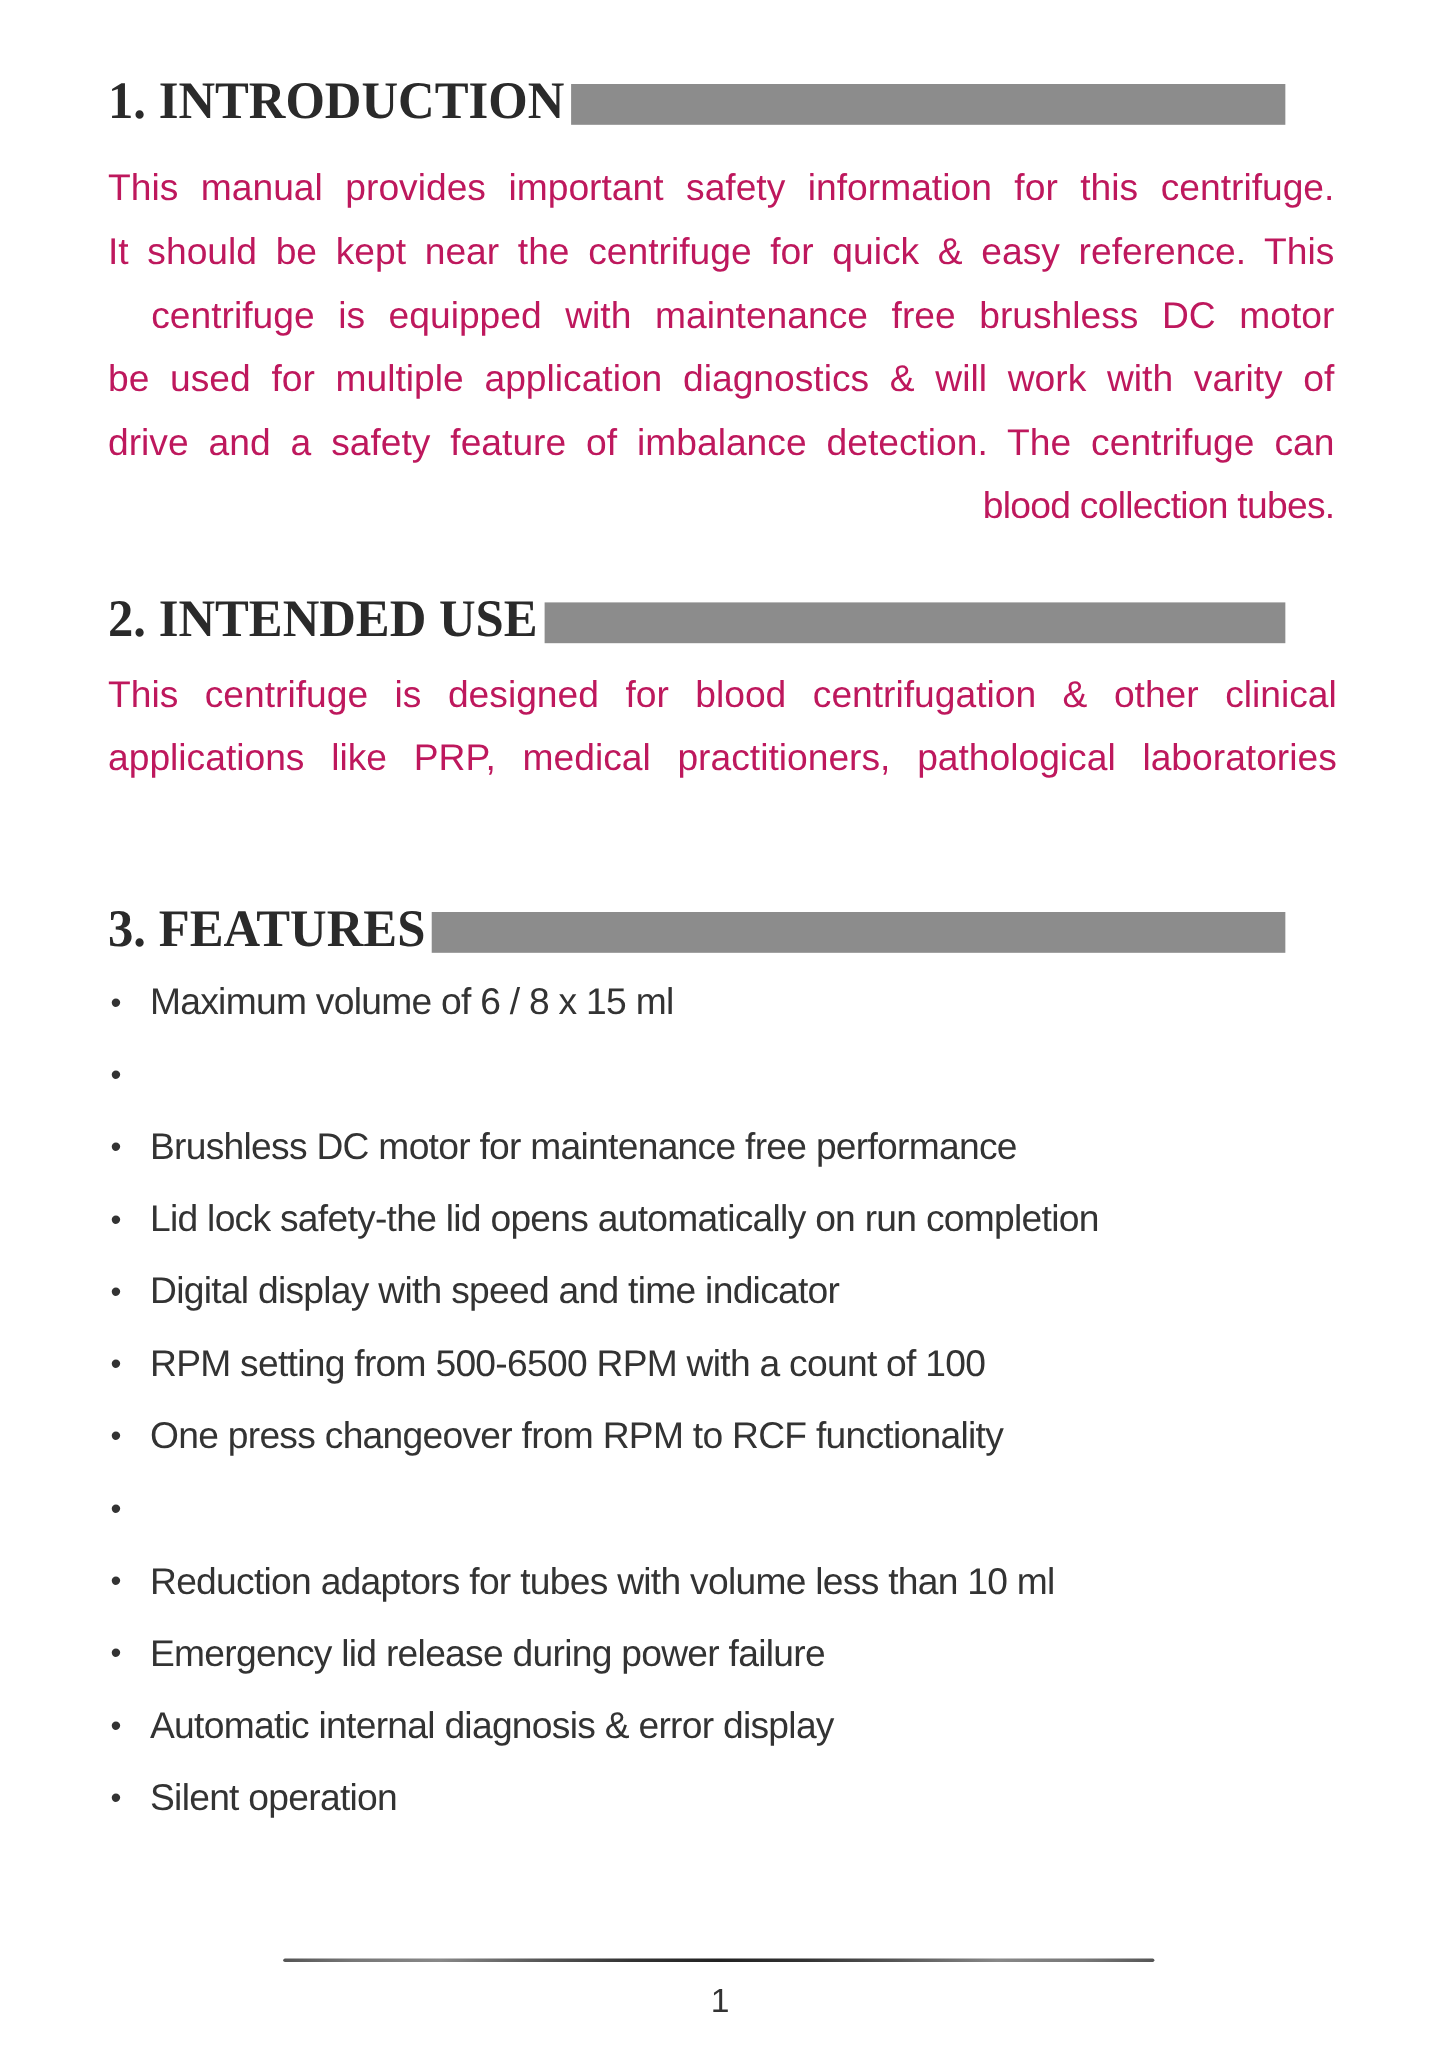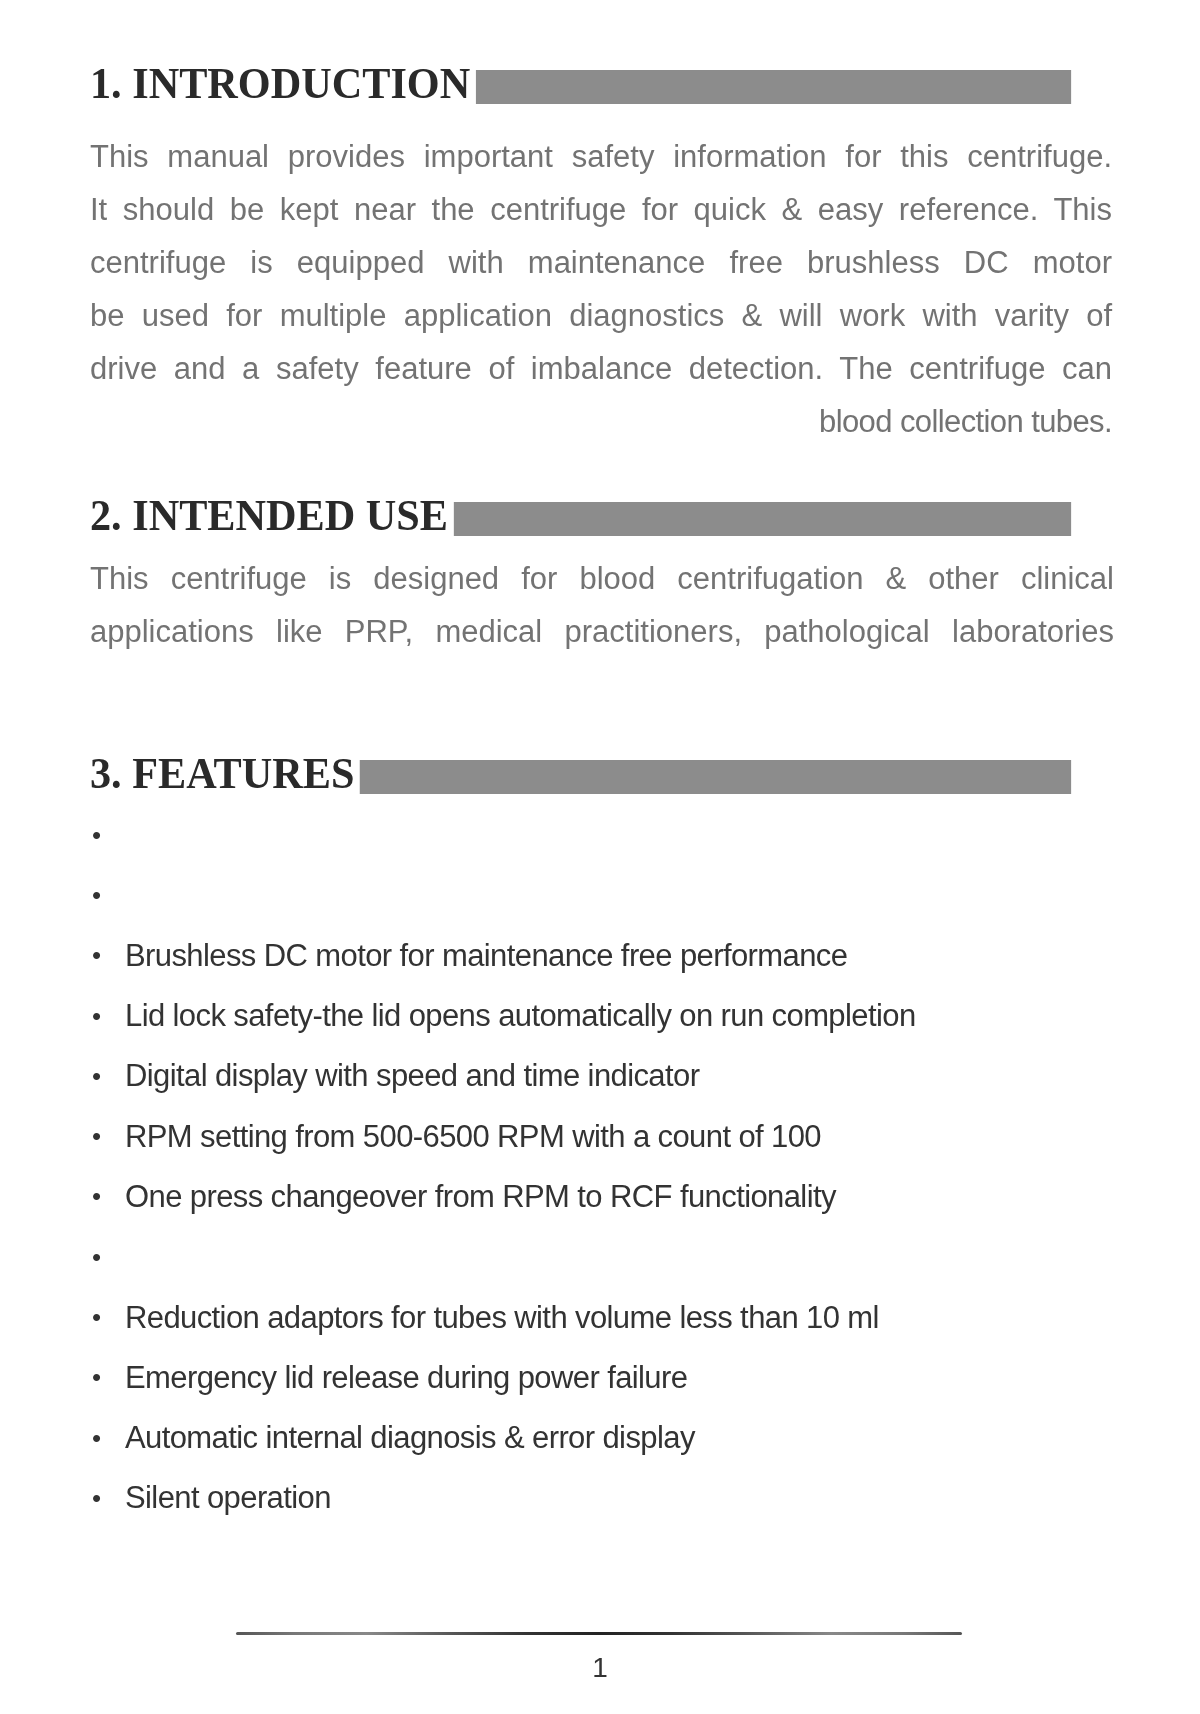--- a/index.html
+++ b/index.html
@@ -40,21 +40,21 @@
       height: 34px;
       background: #8c8c8c;
       margin-left: 6px;
       margin-bottom: 2px;
     }
     .para {
       font-family: "Liberation Sans", "DejaVu Sans", sans-serif;
       font-size: 31px;
       line-height: 53px;
       text-align: justify;
-      color: #737373;
+      color: #be185d;
       margin: 0;
     }
     .para .last-line {
       text-align: right;
     }
     #intro-heading { position: absolute; top: 62px; left: 0; width: 1022px; }
     #intro-para { position: absolute; top: 130px; left: 0; width: 1022px; }
     #use-heading { position: absolute; top: 494px; left: 0; width: 1022px; }
     #use-para { position: absolute; top: 552px; left: 0; width: 1024px; }
     #features-heading { position: absolute; top: 752px; left: 0; width: 1022px; }
@@ -109,21 +109,21 @@
 
 <div class="page">
 
   <div id="intro-heading" class="section-heading">
     <span class="heading-text">1. INTRODUCTION</span>
     <span class="heading-bar"></span>
   </div>
   <div id="intro-para" class="para">
     <div class="line" style="text-align-last: justify;">This manual provides important safety information for this centrifuge.</div>
     <div class="line" style="text-align-last: justify;">It should be kept near the centrifuge for quick &amp; easy reference. This</div>
-    <div class="line" style="text-align-last: justify;">centrifuge is equipped with maintenance free brushless DC motor</div>
+    <div class="line" style="text-align-last: justify; margin-left: 36px;">centrifuge is equipped with maintenance free brushless DC motor</div>
     <div class="line" style="text-align-last: justify;">be used for multiple application diagnostics &amp; will work with varity of</div>
     <div class="line" style="text-align-last: justify;">drive and a safety feature of imbalance detection. The centrifuge can</div>
     <div class="line last-line" style="letter-spacing:-0.6px;">blood collection tubes.</div>
   </div>
 
   <div id="use-heading" class="section-heading">
     <span class="heading-text">2. INTENDED USE</span>
     <span class="heading-bar"></span>
   </div>
   <div id="use-para" class="para">
@@ -131,20 +131,21 @@
     <div class="line" style="text-align-last: justify;">applications like PRP, medical practitioners, pathological laboratories</div>
   </div>
 
   <div id="features-heading" class="section-heading">
     <span class="heading-text">3. FEATURES</span>
     <span class="heading-bar"></span>
   </div>
   <ul id="features-list">
     <li class="feature-item">
       <span class="feature-bullet">•</span>
+      <span>Maximum volume of 6 / 8 x 15 ml</span>
     </li>
     <li class="feature-item">
       <span class="feature-bullet">•</span>
     </li>
     <li class="feature-item">
       <span class="feature-bullet">•</span>
       <span>Brushless DC motor for maintenance free performance</span>
     </li>
     <li class="feature-item">
       <span class="feature-bullet">•</span>

